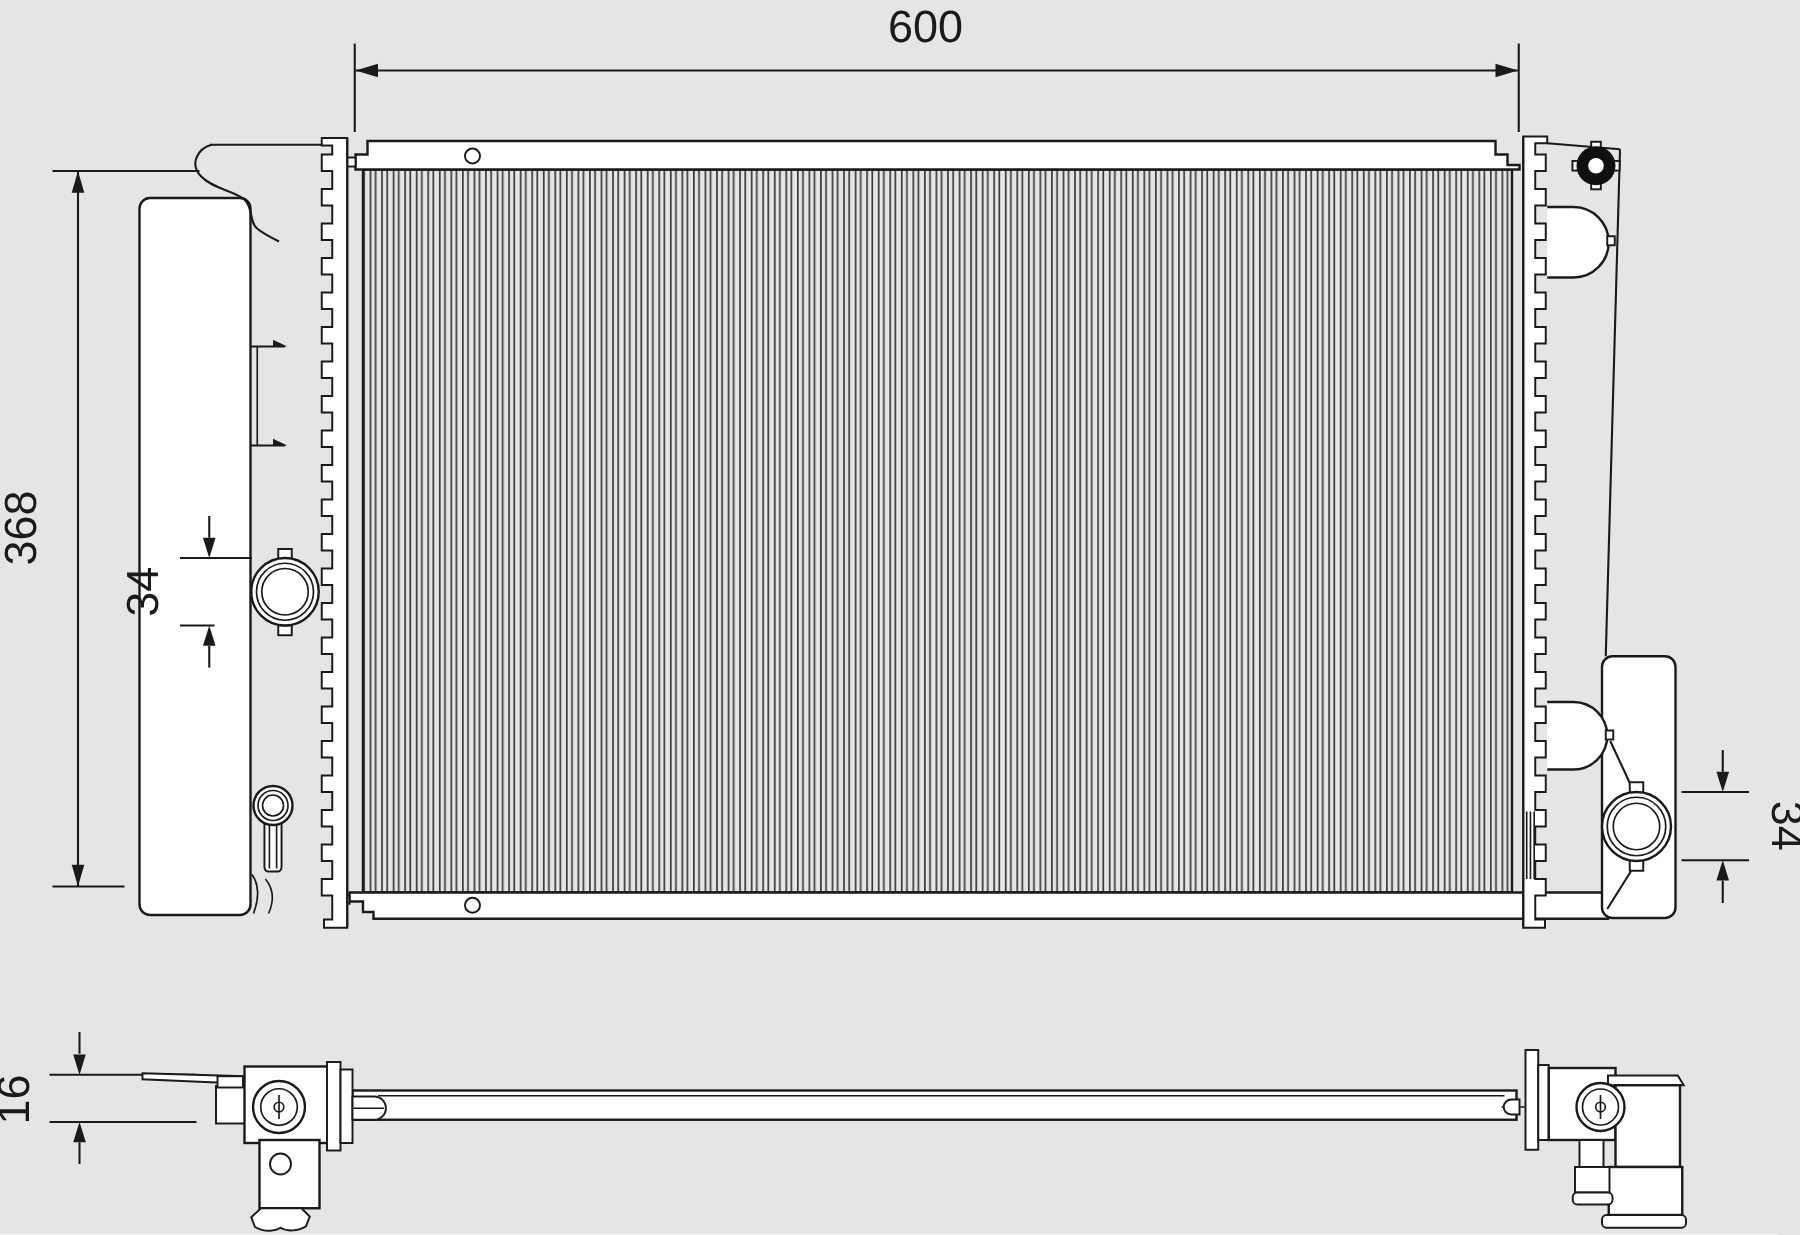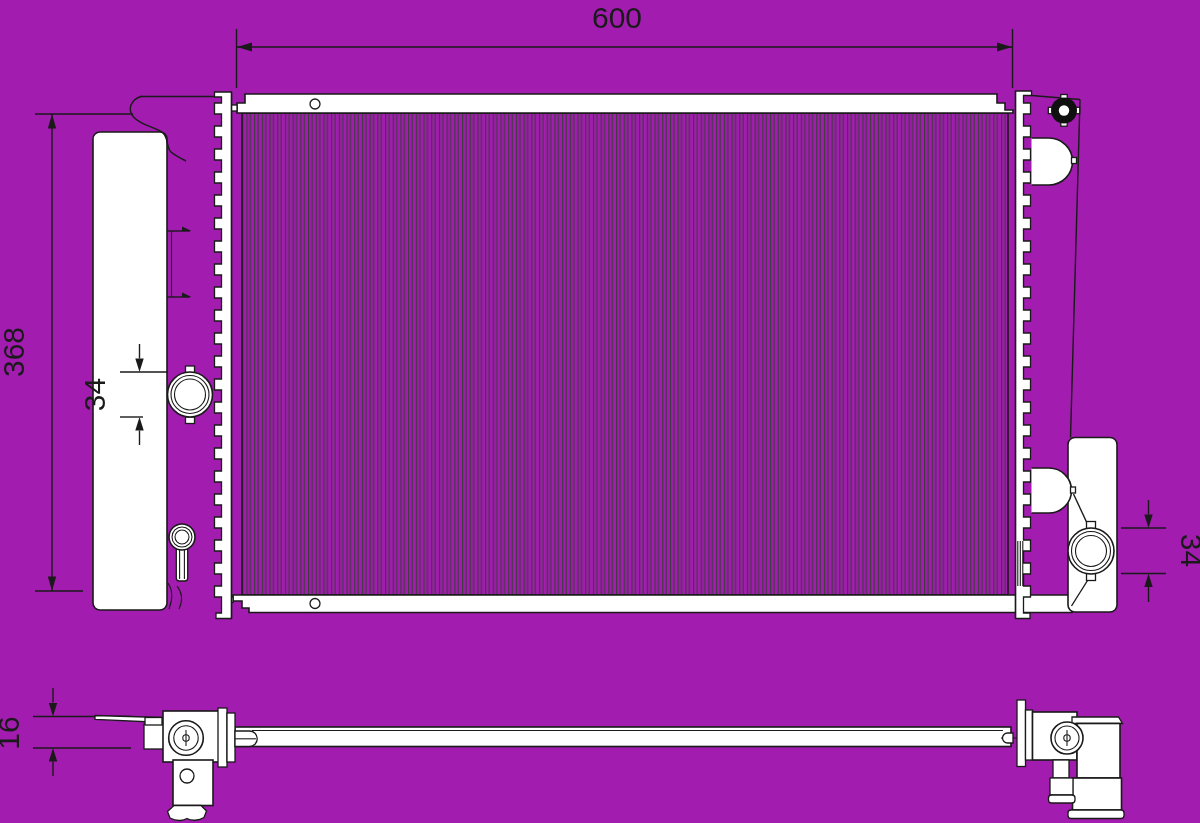--- a/index.html
+++ b/index.html
@@ -1,16 +1,16 @@
 <!DOCTYPE html>
 <html><head>
 <meta charset="utf-8">
 <style>
   html,body{margin:0;padding:0;background:#ffffff;}
-  .stage{width:1200px;height:823px;position:relative;background:#a21caf;overflow:hidden;}
+  .stage{width:1200px;height:823px;position:relative;background:#e5e5e5;overflow:hidden;}
   svg{display:block;}
   text{font-family:"Liberation Sans","DejaVu Sans",sans-serif;fill:#1a1a1a;}
   .dimtxt{font-size:30px;}
   .ln{stroke:#1a1a1a;stroke-width:1.4;fill:none;}
   .outline{stroke:#1a1a1a;stroke-width:1.6;fill:#fff;}
   .outline2{stroke:#1a1a1a;stroke-width:1.3;fill:#fff;}
   .thin{stroke:#1a1a1a;stroke-width:1.1;fill:none;}
   .arrow{fill:#1a1a1a;stroke:none;}
 </style>
 </head>

